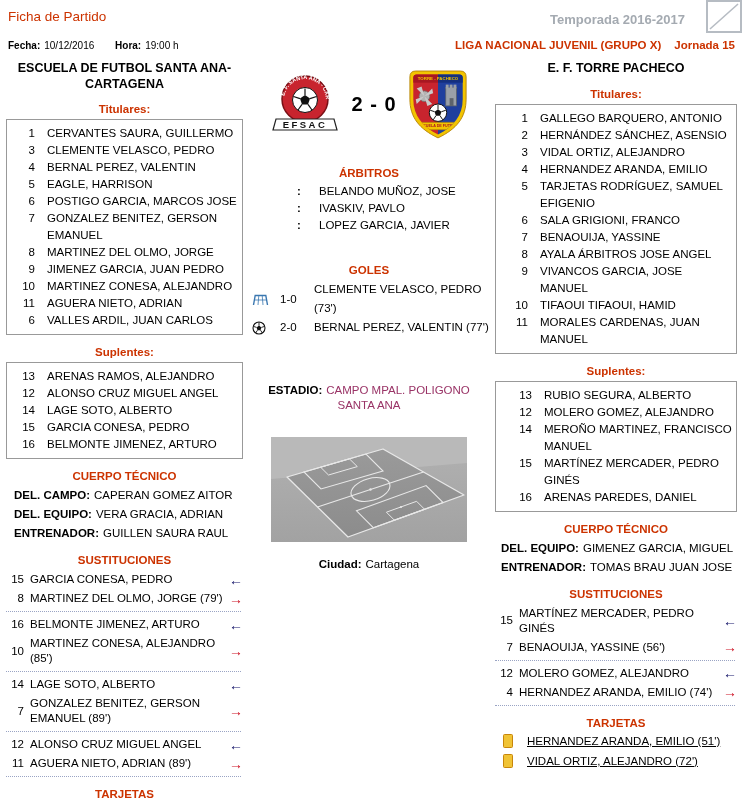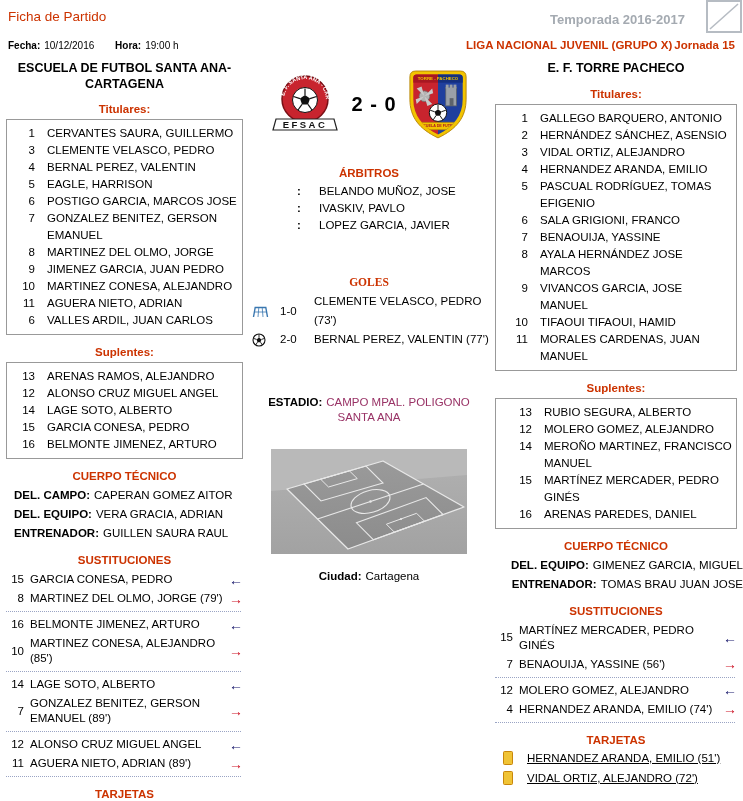--- a/index.html
+++ b/index.html
@@ -10,38 +10,38 @@
   
   .topbar { display:flex; justify-content:space-between; align-items:flex-start; padding:9px 8px 0 8px; }
   .page-title { color:#cc3300; font-size:13.5px; }
   .season { color:#a4aab1; font-weight:bold; font-size:13px; margin-right:50px; margin-top:3px; }
   .corner-box { position:absolute; top:0; right:1px; width:36px; height:33px; background:#fff; border:2px solid #b6bcc3; }
   .subbar { display:flex; justify-content:space-between; align-items:baseline; padding:12px 8px 0 8px; }
   .meta { font-size:10px; }
   .meta b { margin-right:4px; }
   .meta .gap { display:inline-block; width:18px; }
   .competition { color:#cc3300; font-weight:bold; font-size:11.5px; }
-  .competition .jornada { margin-left:2px; }
+  .competition .jornada { margin-left:13px; }
 
   
   .grid { display:grid; grid-template-columns:249px 240px 254px; margin-top:4px; }
   .col { min-width:0; }
 
   .team-name { font-weight:bold; font-size:12.5px; text-align:center; margin:6px 6px 0 6px; line-height:1.25; }
   .sec-title { color:#cc3300; font-weight:bold; font-size:11.5px; text-align:center; margin:11px 0 4px 0; }
 
   .roster-box { border:1px solid #999; margin:3px 6px 0 6px; padding:5px 2px; }
   .prow { display:flex; line-height:17px; }
   .pnum { flex:none; width:26px; text-align:right; padding-right:0; }
   .prow .pname { flex:1; padding-left:12px; padding-right:2px; }
   .away .pnum { width:30px; }
   .away .sup .pnum { width:34px; }
 
   .staff-block { margin:2px 0 0 14px; }
-  .away .staff-block { margin-left:12px;text-align:right; }
+  .away .staff-block { margin-left:12px; }
   .staff-row { line-height:19px; }
   .staff-row b { margin-right:4px; }
 
   .subs { margin:2px 6px 0 4px; }
   .srow { display:flex; align-items:center; line-height:15px; padding:2px 0; }
   .snum { flex:none; width:20px; text-align:right; }
   .sname { flex:1; padding-left:6px; }
   .arrow { flex:none; width:20px; text-align:right; font-weight:bold; font-size:14px; line-height:12px; }
   .arrow-in { color:#101066; }
   .arrow-out { color:#cc1122; }
@@ -56,21 +56,21 @@
   .scoreline { display:flex; align-items:center; justify-content:center; gap:10px; margin-top:12px; }
   .score { font-size:20px; font-weight:bold; letter-spacing:1px; white-space:nowrap; }
   .arb-rows { margin-top:2px; }
   .arb-row { display:flex; padding-left:48px; line-height:17px; }
   .arb-colon { flex:none; width:22px; font-weight:bold; }
   .goles-rows { margin-top:4px; }
   .goles-row { display:flex; align-items:center; line-height:19px; gap:8px; padding-left:3px; }
   .goal-ico { flex:none; width:20px; display:flex; align-items:center; }
   .goal-score { flex:none; width:26px; }
   .mid-sec-arb { margin-top:26px; }
-  .mid-sec-goles { margin-top:42px;font-family:Liberation Serif, serif; }
+  .mid-sec-goles { margin-top:30px; }
   .estadio { text-align:center; margin:46px 10px 0 10px; line-height:15px; }
   .estadio b { margin-right:4px; }
   .estadio-link { color:#993366; }
   .pitch-wrap { text-align:center; margin-top:24px; }
   .ciudad { text-align:center; margin-top:14px; }
   .ciudad b { margin-right:4px; }
 </style>
 </head>
 <body>
 
@@ -388,33 +388,33 @@
         <div class="prow">
             <span class="pnum">3</span>
             <span class="pname">VIDAL ORTIZ, ALEJANDRO</span>
           </div>
         <div class="prow">
             <span class="pnum">4</span>
             <span class="pname">HERNANDEZ ARANDA, EMILIO</span>
           </div>
         <div class="prow">
             <span class="pnum">5</span>
-            <span class="pname">PASCUAL RODRÍGUEZ, TOMAS EFIGENIO</span>
+            <span class="pname">TARJETAS RODRÍGUEZ, SAMUEL EFIGENIO</span>
           </div>
         <div class="prow">
             <span class="pnum">6</span>
             <span class="pname">SALA GRIGIONI, FRANCO</span>
           </div>
         <div class="prow">
             <span class="pnum">7</span>
             <span class="pname">BENAOUIJA, YASSINE</span>
           </div>
         <div class="prow">
             <span class="pnum">8</span>
-            <span class="pname">AYALA HERNÁNDEZ JOSE MARCOS</span>
+            <span class="pname">AYALA ÁRBITROS JOSE ANGEL</span>
           </div>
         <div class="prow">
             <span class="pnum">9</span>
             <span class="pname">VIVANCOS GARCIA, JOSE MANUEL</span>
           </div>
         <div class="prow">
             <span class="pnum">10</span>
             <span class="pname">TIFAOUI TIFAOUI, HAMID</span>
           </div>
         <div class="prow">

